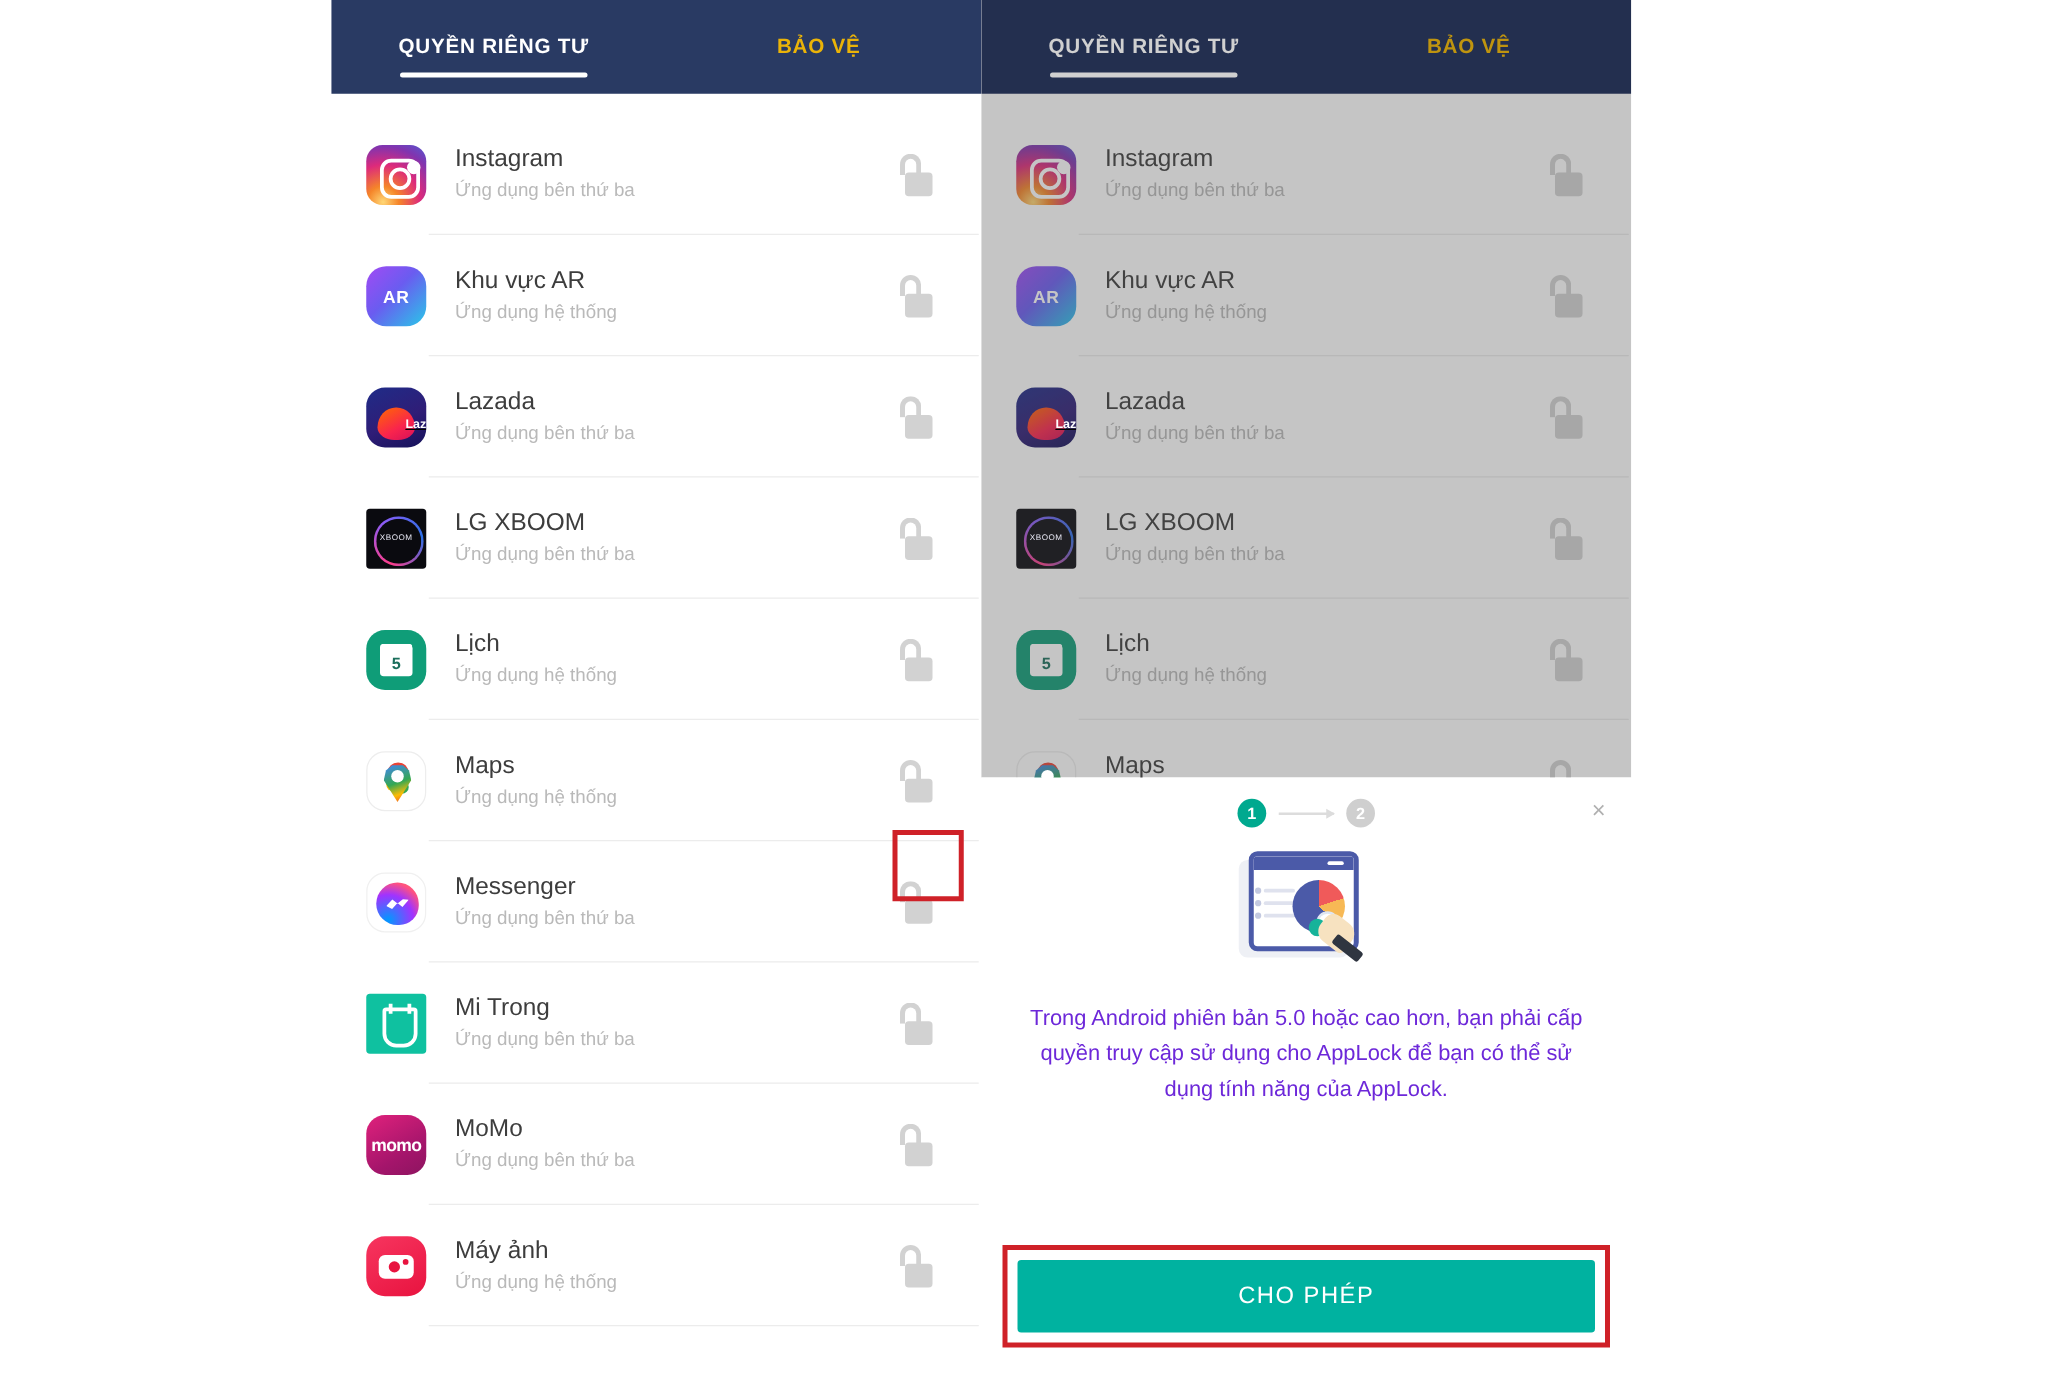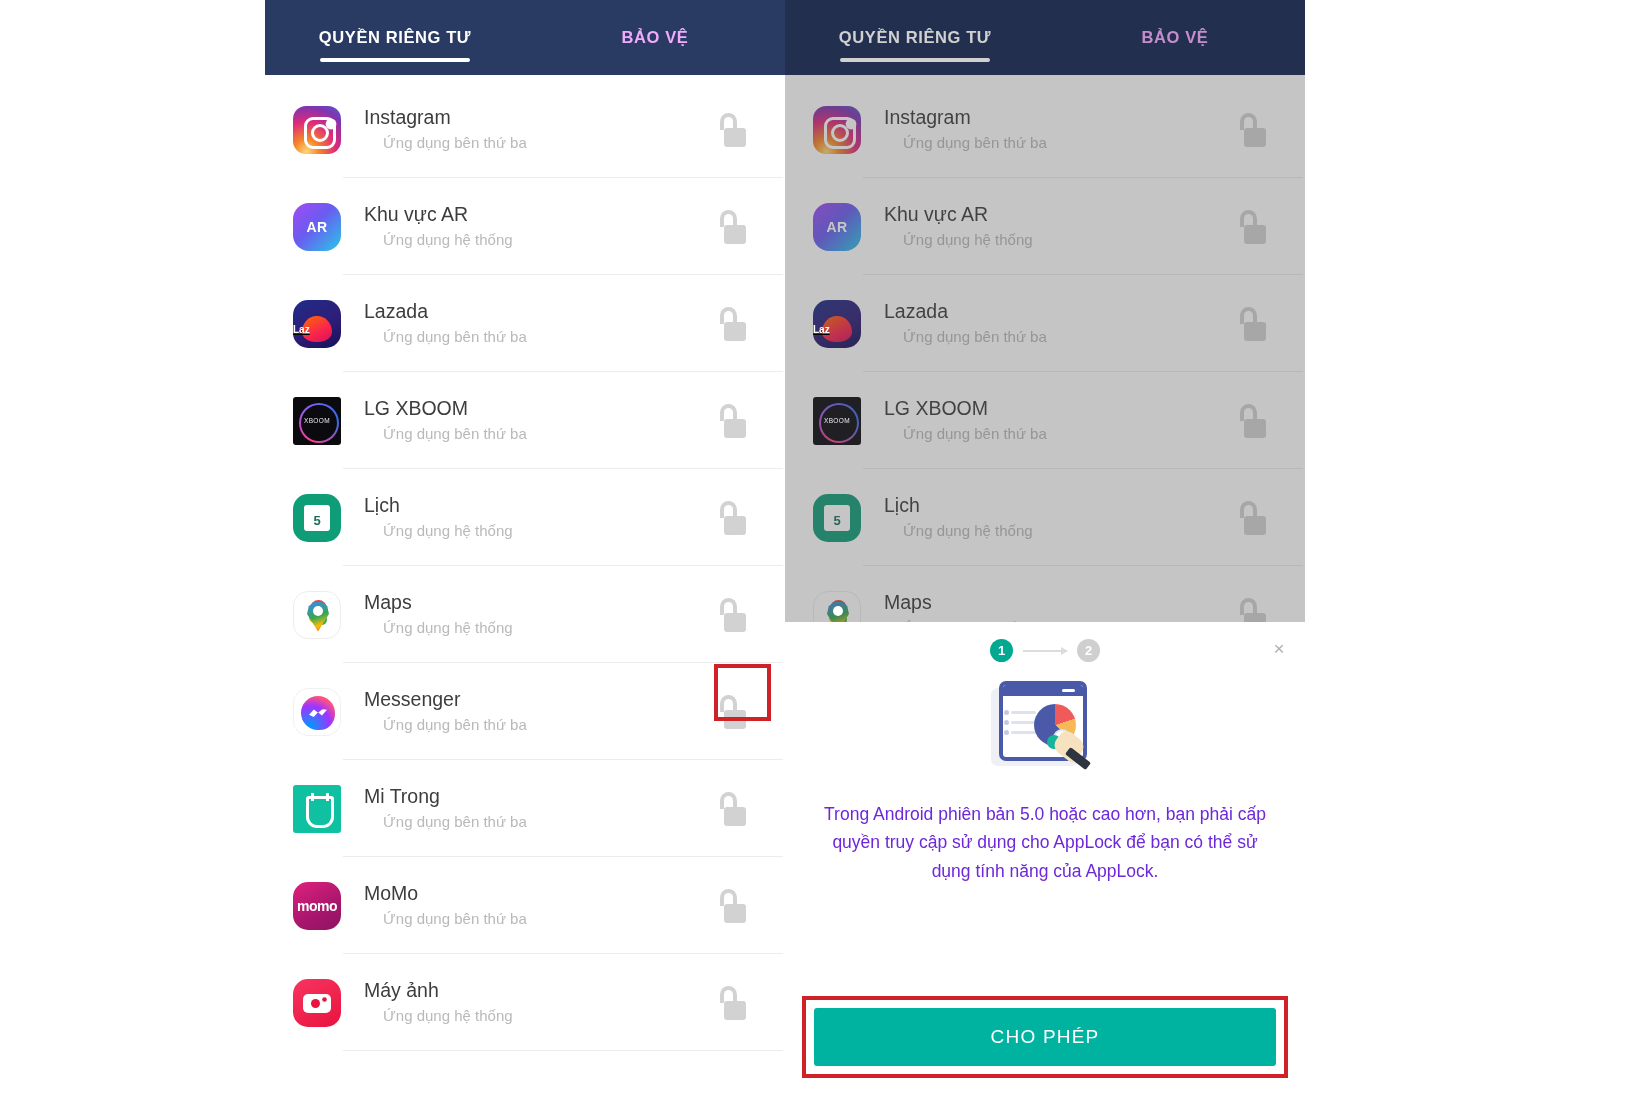--- a/index.html
+++ b/index.html
@@ -43,36 +43,36 @@
     height: 75px;
     display: flex;
     flex-direction: column;
     align-items: center;
     justify-content: center;
   }
   .tab-label {
     font-size: 16.5px;
     font-weight: bold;
     letter-spacing: 0.6px;
-    color: #f0abfc;
+    color: #eab308;
   }
   .tab.active .tab-label { color: #ffffff; }
   .tab-underline {
     position: absolute;
     bottom: 13px;
     width: 150px;
     height: 4px;
     background: #ffffff;
     border-radius: 2px;
     opacity: 0;
   }
   .tab.active .tab-underline { opacity: 1; }
 
   
-  .applist { padding: 6px 0 0 0; }
+  .applist { padding: 16px 0 0 0; }
   .app-row {
     position: relative;
     display: flex;
     align-items: center;
     height: 97px;
     padding: 0 14px 0 14px;
   }
   .app-row .divider {
     position: absolute;
     left: 78px; right: 2px; bottom: 0;
@@ -93,21 +93,20 @@
     font-size: 19.5px;
     color: #3d3d3d;
     line-height: 1.35;
     white-space: nowrap;
   }
   .app-sub {
     font-size: 15px;
     color: #b9b9b9;
     line-height: 1.6;
     white-space: nowrap;
-    margin-left: 19px;
   }
   .lock {
     flex: 0 0 30px;
     width: 30px; height: 34px;
     position: relative;
     margin-right: 24px;
   }
   
   .lock .shackle {
     position: absolute;
@@ -144,21 +143,21 @@
   }
   .ic-ar {
     background: linear-gradient(135deg, #a14bf4 0%, #6a5cf0 45%, #28c8e8 100%);
     border-radius: 16px;
     display: flex; align-items: center; justify-content: center;
   }
   .ic-ar span { color:#fff; font-size: 14px; font-weight: bold; letter-spacing: .5px; }
   .ic-lazada {
     background: linear-gradient(155deg, #1f2c88 0%, #2f1d77 55%, #15125a 100%);
     border-radius: 15px;
-    display: flex; align-items: flex-end; justify-content: flex-start; text-decoration: underline;
+    display: flex; align-items: flex-end; justify-content: flex-end; text-decoration: underline;
   }
   .ic-lazada::before {
     content:"";
     position:absolute; left:9px; top:16px; width:30px; height:26px;
     background: linear-gradient(150deg,#ff6a00 0%, #f9244d 60%, #d5105a 100%);
     border-radius: 50% 50% 46% 46% / 62% 62% 40% 40%;
   }
   .ic-lazada span {
     position: relative; z-index:2; color:#fff; font-size:10px; font-weight:bold;
     margin-bottom: 13px;

